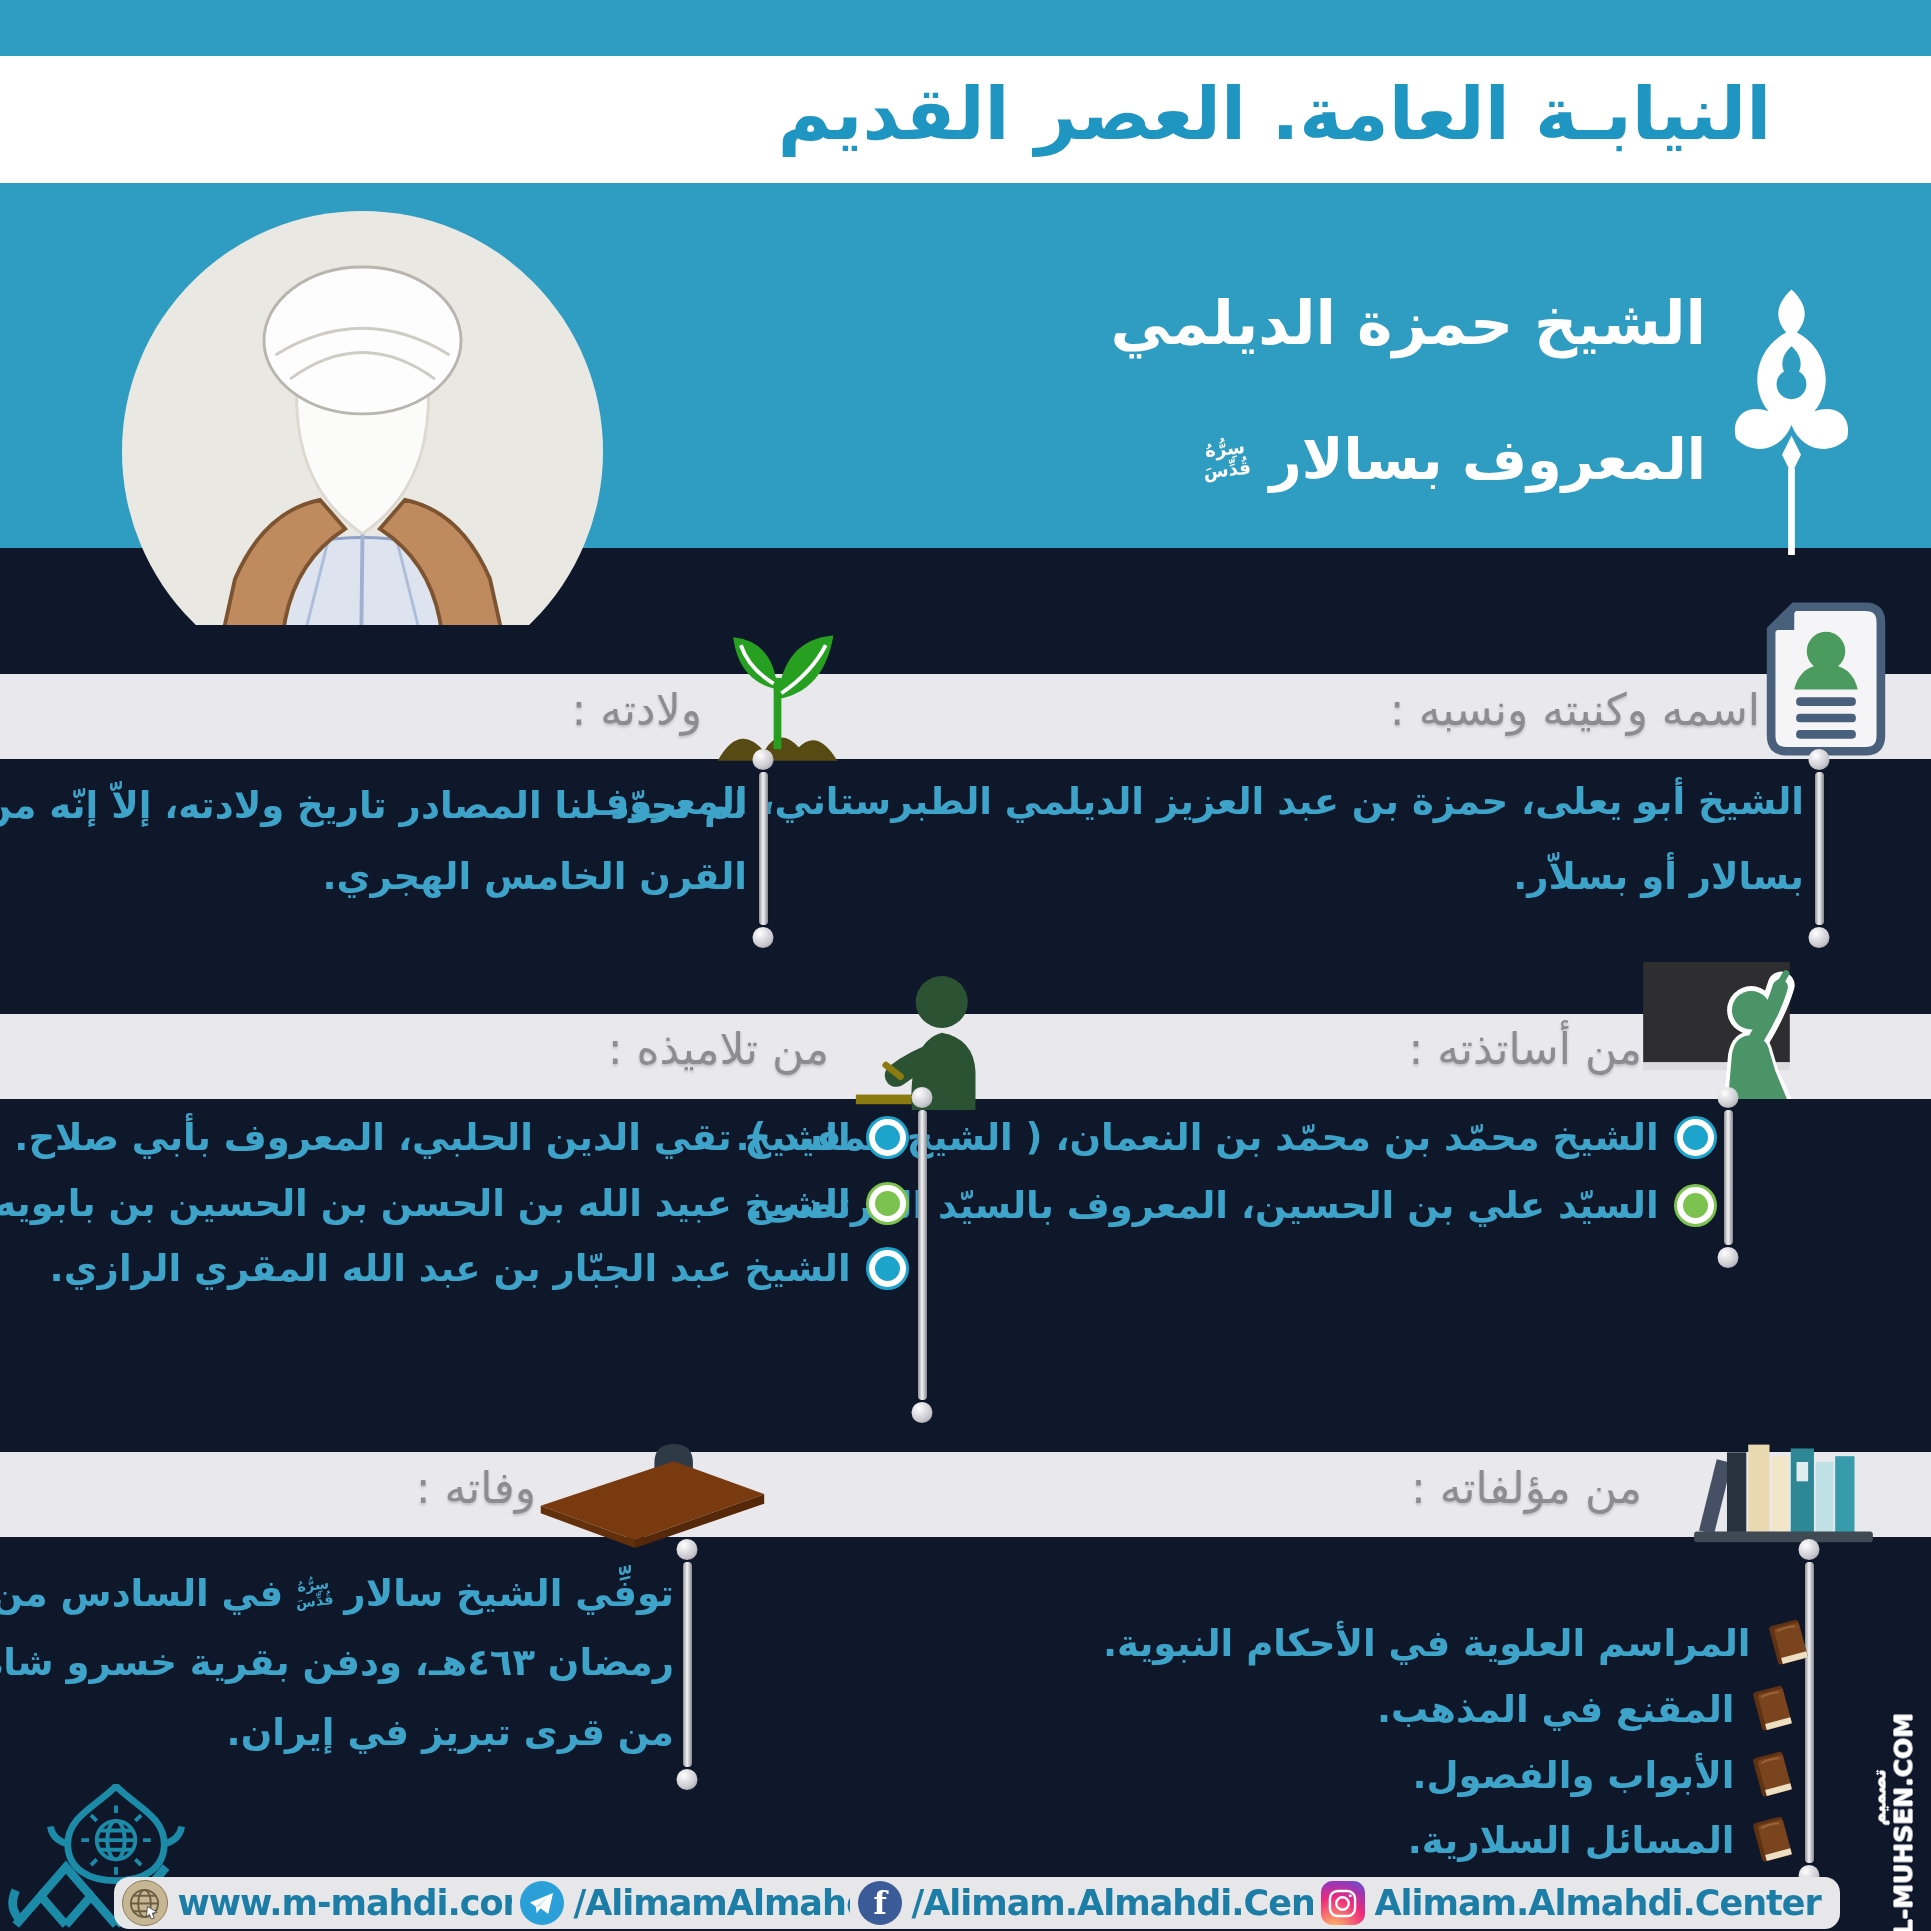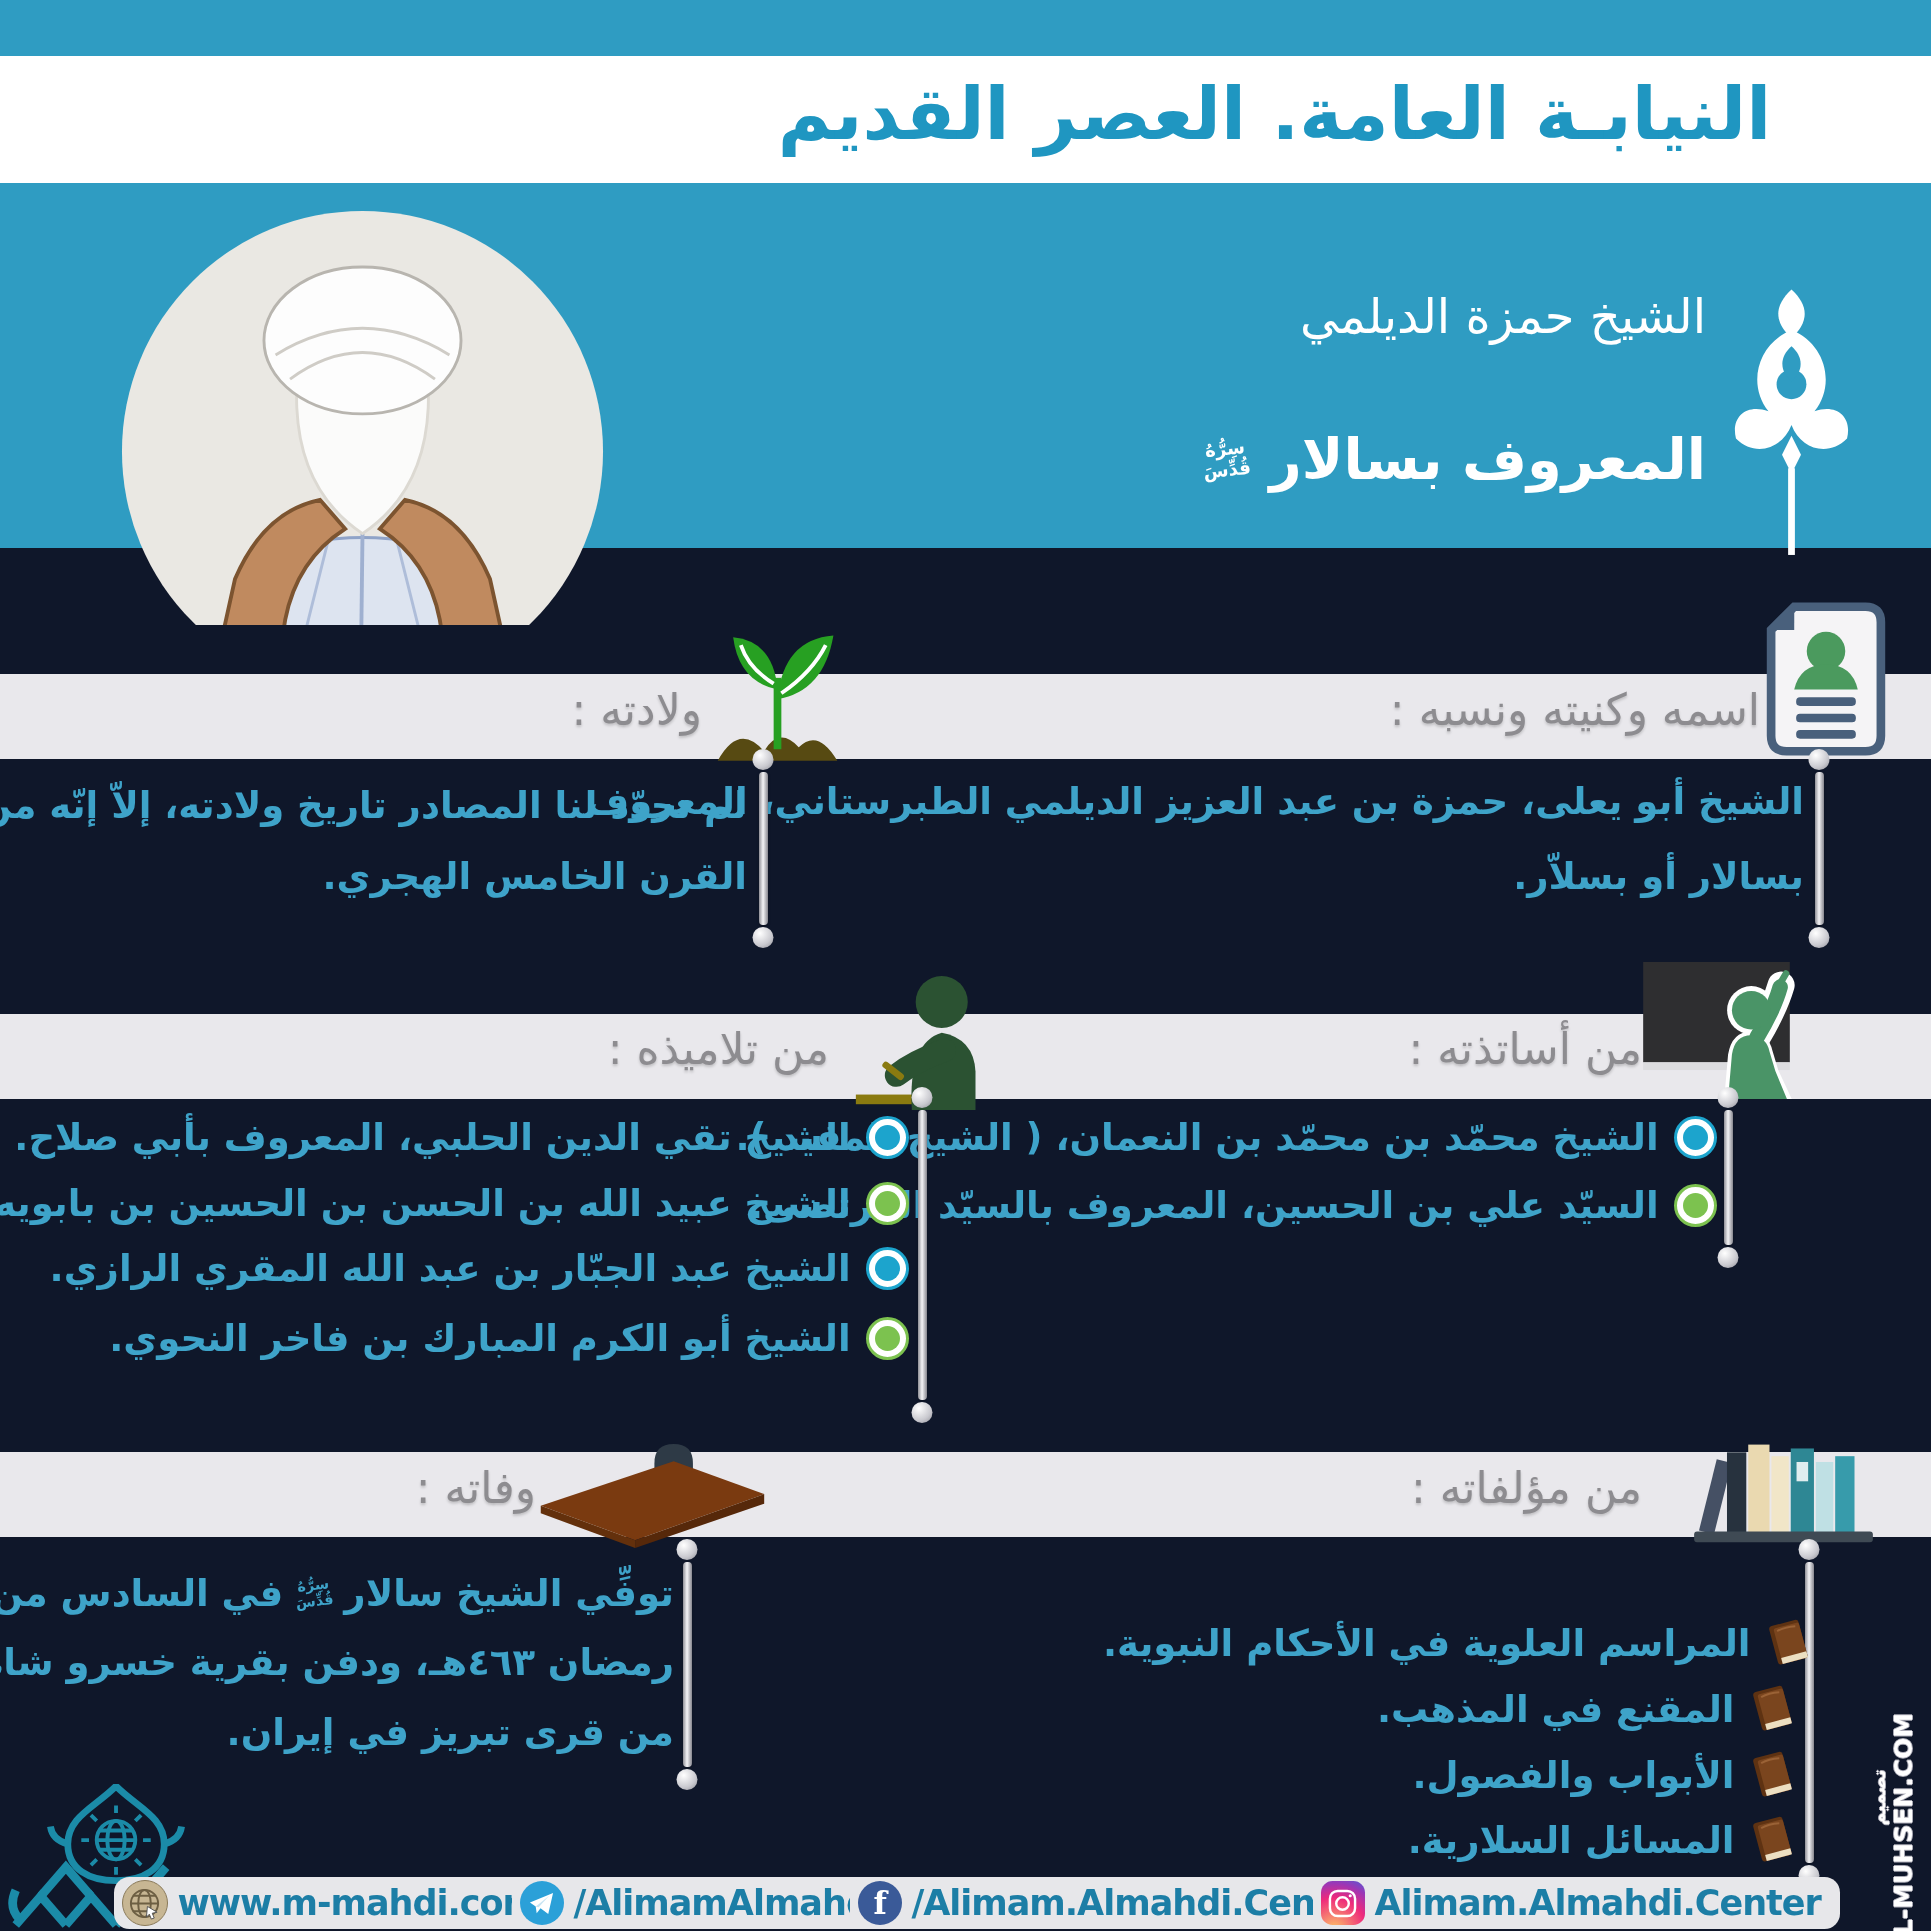--- a/index.html
+++ b/index.html
@@ -5,21 +5,21 @@
   html,body{margin:0;padding:0;background:#fff;}
   .canvas{position:relative;width:1931px;height:1931px;overflow:hidden;
           background:#0f172a;font-family:"DejaVu Sans",sans-serif;}
   .abs{position:absolute;}
   .teal{background:#2f9cc2;}
   .grayband{background:#e9e8ec;}
   .title{font-size:73px;font-weight:bold;color:#1f96c1;text-align:center;white-space:nowrap;direction:rtl;}
   .heading{font-size:44px;font-weight:normal;color:#8d8c90;white-space:nowrap;direction:rtl;
            text-shadow:0 1.9px 2.9px rgba(0,0,0,.18);}
   .bodyline{font-size:37px;font-weight:bold;color:#3ea3c9;white-space:nowrap;direction:rtl;}
-  .hero-name1{font-size:48px;font-weight:normal;color:#ffffff;white-space:nowrap;direction:rtl;text-align:center;}
+  .hero-name1{font-size:60px;font-weight:bold;color:#ffffff;white-space:nowrap;direction:rtl;text-align:center;}
   .hero-name2{font-size:56px;font-weight:bold;color:#ffffff;white-space:nowrap;direction:rtl;
               display:flex;align-items:center;}
   .honor{display:inline-block;font-size:18.3px;line-height:1.15;color:#ffffff;font-weight:bold;
          text-align:center;margin-right:19.3px;transform:rotate(-6deg);}
   .honor-sm{display:inline-block;font-size:14.5px;line-height:1.1;color:#3ea3c9;font-weight:bold;
          text-align:center;margin:0 11.6px;transform:rotate(-6deg);}
   .rod{position:absolute;width:8.7px;border-radius:3.9px;
        background:linear-gradient(90deg,#8f8f96,#f4f4f6 45%,#86868e);
        box-shadow:0 1px 2.9px rgba(0,0,0,.25);}
   .rod::before,.rod::after{content:"";position:absolute;left:50%;transform:translateX(-50%);
@@ -170,26 +170,20 @@
         <b></b>
       </span>
     <span class="bodyline">الشيخ عبيد الله بن الحسن بن الحسين بن بابويه.</span>
   </div>
   <div class="listitem" style="right:1022px;top:1247px;align-items:flex-end;">
     <span class="bullet c-teal">
         <b></b>
       </span>
     <span class="bodyline">الشيخ عبد الجبّار بن عبد الله المقري الرازي.</span>
   </div>
-  <div class="listitem" style="right:1022px;top:1317px;">
-    <span class="bullet c-green">
-        <b></b>
-      </span>
-    <span class="bodyline">الشيخ أبو الكرم المبارك بن فاخر النحوي.</span>
-  </div>
 
   <svg class="abs" style="left:1694px;top:1433px;" width="179" height="114" viewBox="0 0 185 118">
     <rect x="14" y="28" width="16" height="76" fill="#455064" transform="rotate(14 22 66)"></rect>
     <rect x="34" y="20" width="20" height="84" fill="#27323e"></rect>
     <rect x="56" y="12" width="22" height="92" fill="#ead9b0"></rect>
     <rect x="80" y="24" width="18" height="80" fill="#f1e6c8"></rect>
     <rect x="100" y="16" width="24" height="88" fill="#2e8794"></rect>
     <rect x="126" y="30" width="18" height="74" fill="#bfe0e4"></rect>
     <rect x="146" y="24" width="20" height="80" fill="#379bab"></rect>
     <rect x="106" y="30" width="12" height="20" fill="#ffffff" opacity="0.85"></rect>

